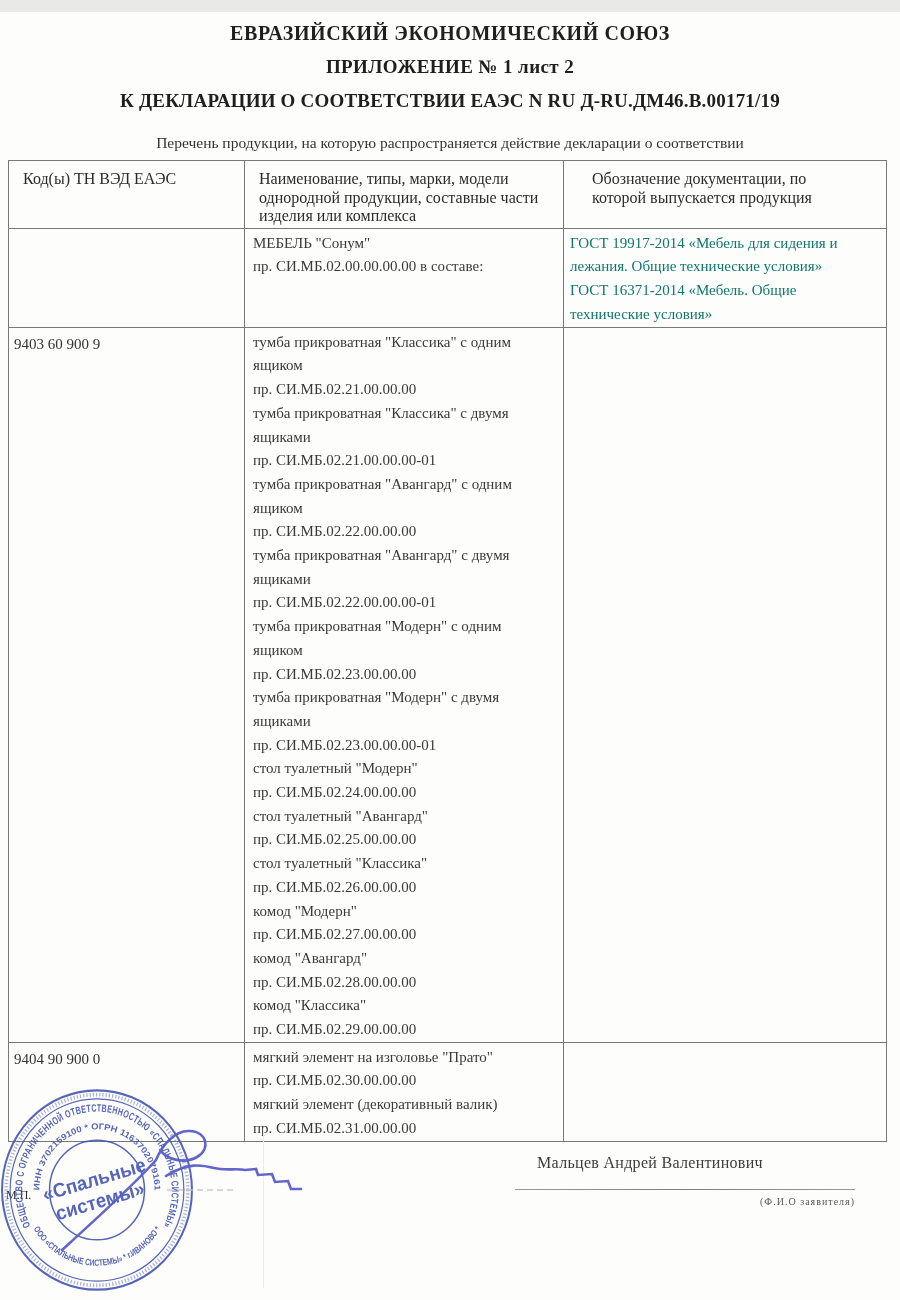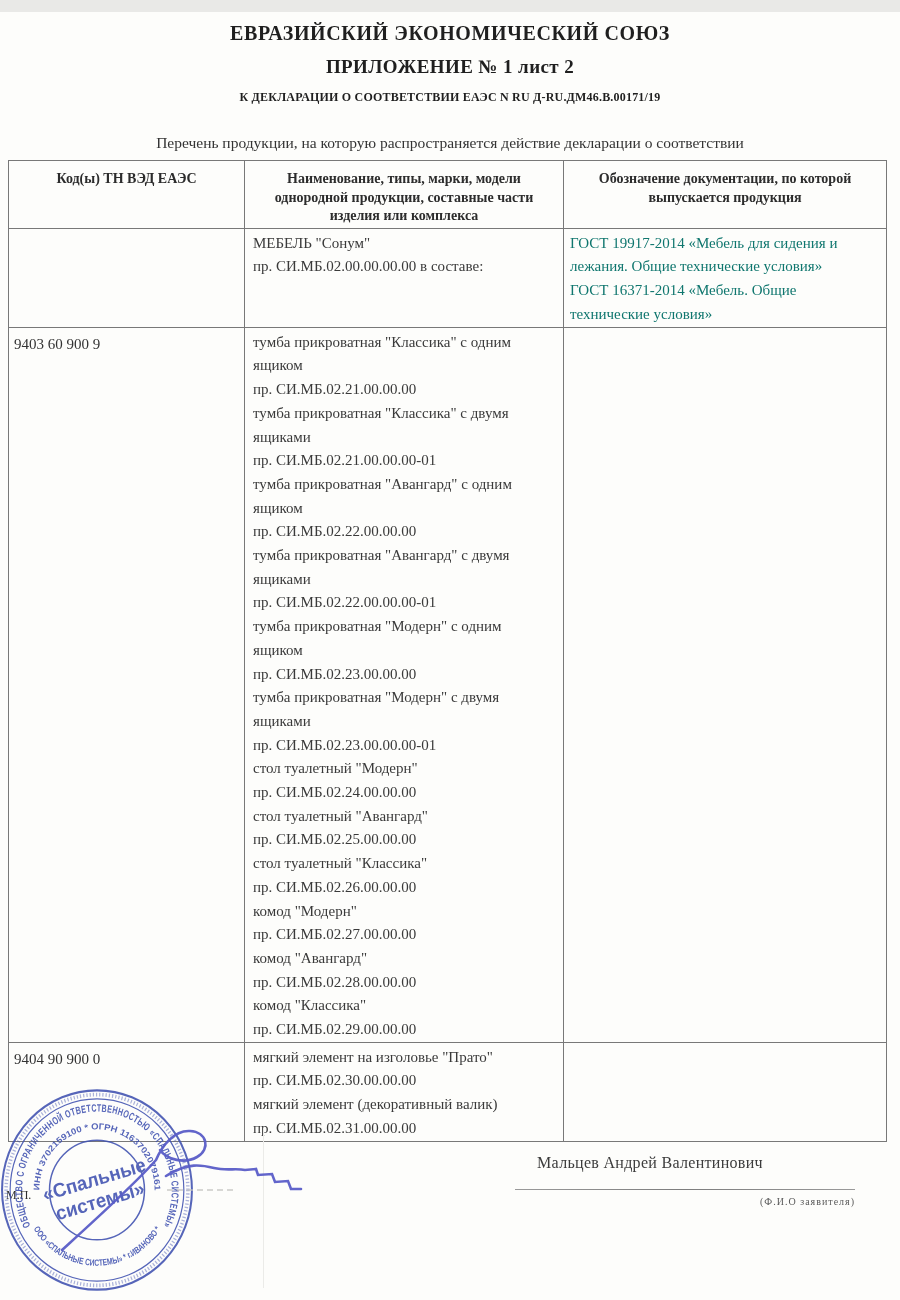--- a/index.html
+++ b/index.html
@@ -5,39 +5,39 @@
   html,body{margin:0;padding:0;background:#e9e9e7;}
   .page{
     position:relative; width:900px; height:1300px; margin:12px auto;
     background:#fdfdfb; overflow:hidden;
     font-family:"Liberation Serif", serif; color:#3a3a3a;
   }
   
   .titles{position:absolute; top:10px; left:0; width:100%; text-align:center; color:#1f1f1f;}
   .t1{font-size:20px; font-weight:bold; letter-spacing:.6px;}
   .t2{font-size:19px; font-weight:bold; margin-top:11px; letter-spacing:.4px;}
-  .t3{font-size:12px; font-weight:bold; margin-top:12px; letter-spacing:.2px;}
+  .t3{font-size:19px; font-weight:bold; margin-top:12px; letter-spacing:.2px;}
   .caption{
     position:absolute; top:122px; left:0; width:100%; text-align:center;
     font-size:15.5px; color:#343434;
   }
   
   table.doc{
     position:absolute; top:148px; left:8px; width:878px;
     border-collapse:collapse; table-layout:fixed;
   }
   table.doc col.c1{width:236px;}
   table.doc col.c2{width:319px;}
   table.doc col.c3{width:323px;}
   table.doc th, table.doc td{
     border:1px solid #787878; vertical-align:top; overflow:hidden;
   }
   table.doc thead tr{height:62px;}
   table.doc th{
-    font-size:14px; font-weight:bold; text-align:center; color:#2c2c2c;
+    font-size:16px; font-weight:normal; text-align:left; color:#2c2c2c;
     padding:9px 14px 2px 14px; line-height:18.5px;
   }
   table.doc th.h3{padding:9px 28px 2px 28px;}
   table.doc tbody tr:nth-child(1){height:97px;}
   table.doc tbody tr:nth-child(2){height:713px;}
   table.doc tbody tr:nth-child(3){height:94px;}
   td.cell-code{font-size:15px; padding:5px 4px 0 5px; line-height:23px; color:#333;}
   td.cell-products{font-size:15px; padding:3px 6px 0 8px; line-height:23.7px;}
   td.cell-docs{font-size:15px; padding:3px 2px 0 6px; line-height:23.8px; color:#0f766e;}
   .line{white-space:normal;}

